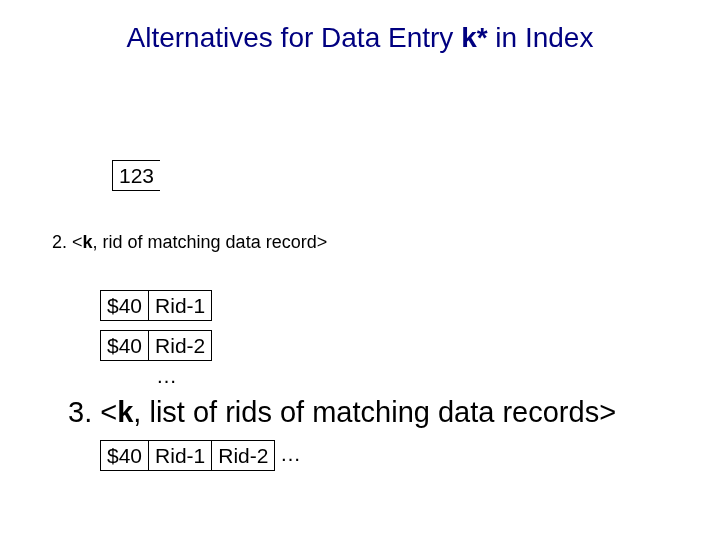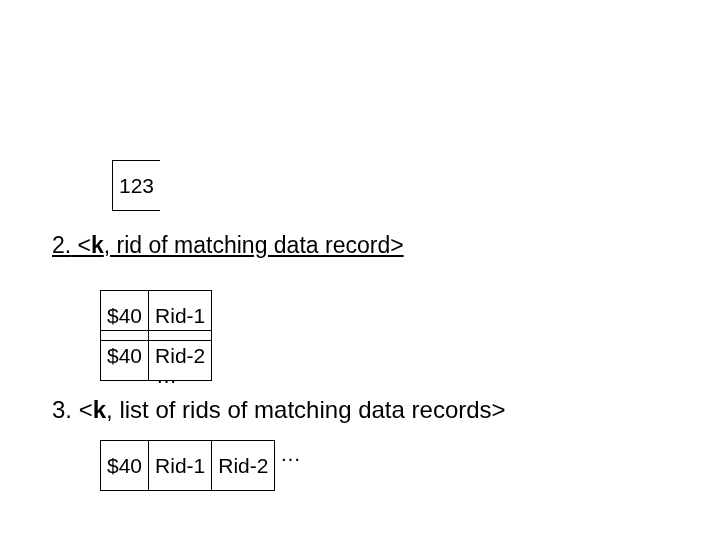--- a/index.html
+++ b/index.html
@@ -35,72 +35,74 @@
   }
   .bold { font-weight: bold; }
   .recordrow {
     position: absolute;
     display: flex;
     font-family: Arial, Helvetica, sans-serif;
     font-size: 21px;
   }
   .cell {
     border: 1px solid #000;
-    padding: 12px 6px;
+    padding: 2px 6px;
     box-sizing: border-box;
     line-height: 1.2;
   }
   .row1 { top: 160px; left: 112px; }
   .row1 .c1 { border-right: none; }
   .row1 .c2 { }
 
   .line2 {
     position: absolute;
     top: 232px;
     left: 52px;
-    font-size: 23px;
-    text-decoration: underline;
+    font-size: 18px;
   }
 
   .row2a { top: 290px; left: 100px; }
   .row2a .c1 { border-right: none; }
   .row2b { top: 330px; left: 100px; }
   .row2b .c1 { border-right: none; }
   .dots2 {
     position: absolute;
     top: 364px;
     left: 156px;
     font-family: Arial, Helvetica, sans-serif;
     font-size: 21px;
   }
 
   .line3 {
     position: absolute;
     top: 396px;
-    left: 52px;
-    font-size: 24px;
+    left: 68px;
+    font-size: 29px;
   }
 
   .row3 { top: 440px; left: 100px; }
   .row3 .c1 { border-right: none; }
   .row3 .c2 { border-right: none; }
   .row3 .c3 { }
   .dots3 {
     position: absolute;
     top: 442px;
     left: 280px;
     font-family: Arial, Helvetica, sans-serif;
     font-size: 21px;
   }
 </style>
 </head>
 <body>
 
 <div class="slide">
 
+  <div class="title">
+    <span>Alternatives for Data Entry </span><span class="kstar1 bold">k*</span><span> in Index</span>
+  </div>
 
 
   <div class="recordrow row1">
     <div class="cell c1">123</div>
   </div>
 
   <div class="line2">
     <span>2.</span><span> &lt;</span><span class="bold">k</span><span>, rid of matching data record&gt;</span>
   </div>
 

